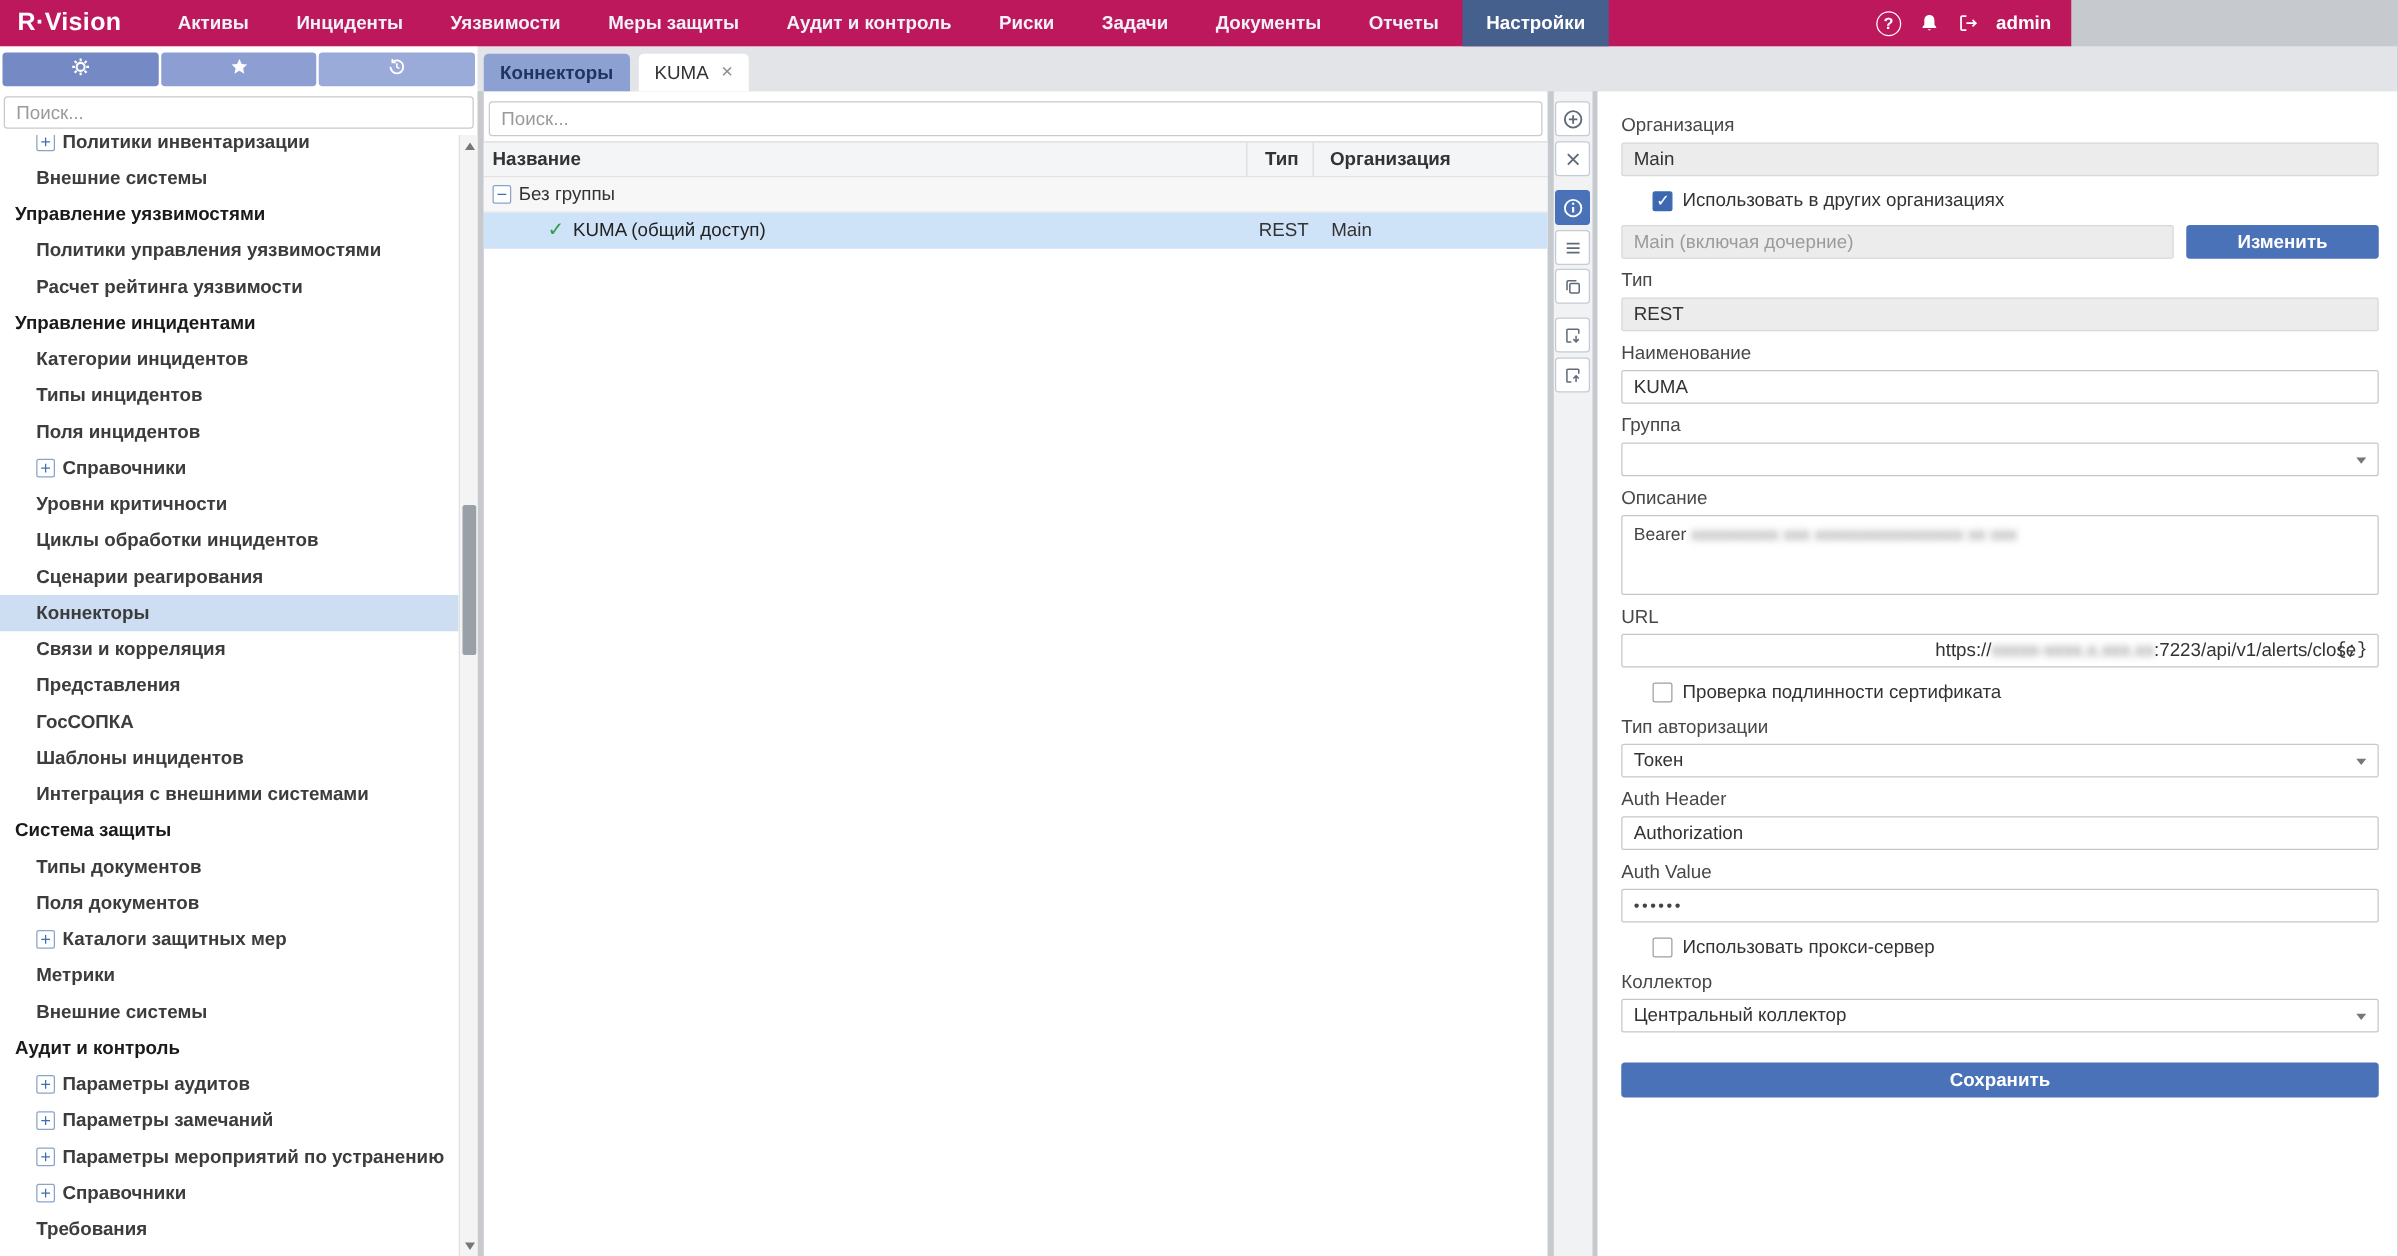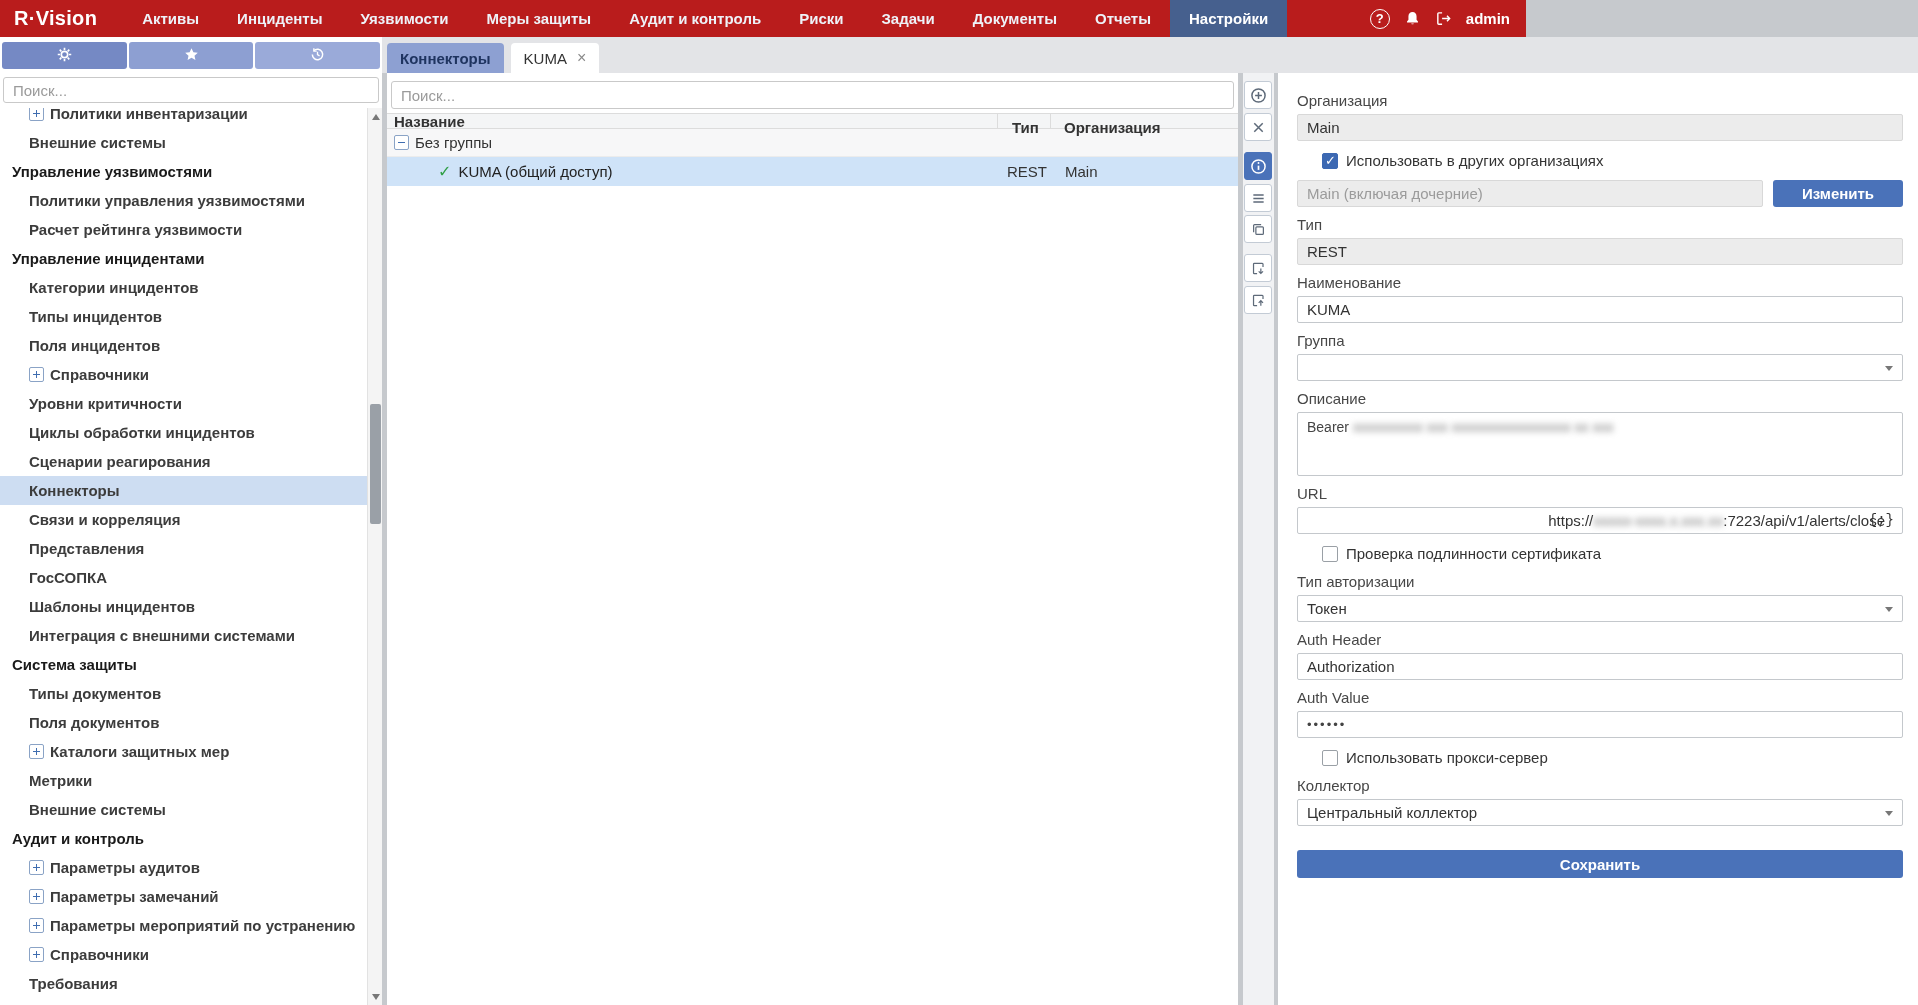--- a/index.html
+++ b/index.html
@@ -1,20 +1,20 @@
 <!DOCTYPE html>
 <html><head>
 <meta charset="utf-8">
 <style>
   * { margin:0; padding:0; box-sizing:border-box; }
   html,body { width:1918px; height:1005px; overflow:hidden; }
   body { font-family:"Liberation Sans","DejaVu Sans",sans-serif; background:#c6c9cd; position:relative; font-size:15px; }
 
   
-  .topnav { position:absolute; top:0; left:0; width:1526px; height:37px; background:#b91c1c; display:flex; align-items:stretch; z-index:10; }
+  .topnav { position:absolute; top:0; left:0; width:1657px; height:37px; background:#be185d; display:flex; align-items:stretch; z-index:10; }
   .logo { line-height:37px; padding:0 26px 0 14px; color:#fff; font-size:20px; font-weight:bold; letter-spacing:.3px; }
   .nav-items { display:flex; }
   .nav-item { line-height:37px; padding:0 19px; font-size:15px; font-weight:bold; color:#eef2f8; cursor:pointer; white-space:nowrap; }
   .nav-item.active { background:#46608e; color:#fff; }
   .nav-right { margin-left:auto; display:flex; align-items:center; gap:14px; padding-right:16px; }
   .help { width:20px; height:20px; border:1.5px solid #fff; border-radius:50%; color:#fff; font-size:13px; font-weight:bold; display:flex; align-items:center; justify-content:center; cursor:pointer; }
   .nicon { display:flex; align-items:center; cursor:pointer; }
   .user { color:#fff; font-size:15px; font-weight:bold; }
 
   
@@ -43,21 +43,21 @@
   .sb-scroll { position:absolute; top:71px; right:0; width:15px; bottom:0; background:#f4f4f4; border-left:1px solid #e2e2e2; }
   .arr { position:absolute; left:0; width:15px; height:15px; display:flex; align-items:center; justify-content:center; cursor:pointer; }
   .arr.up { top:1px; } .arr.down { bottom:1px; }
   .arr.up::after { content:""; border-left:4px solid transparent; border-right:4px solid transparent; border-bottom:6px solid #777; }
   .arr.down::after { content:""; border-left:4px solid transparent; border-right:4px solid transparent; border-top:6px solid #777; }
   .thumb { position:absolute; left:2px; width:11px; top:296px; height:120px; background:#9aa0a7; border-radius:2px; cursor:pointer; }
 
   
   .middle { position:absolute; top:73px; left:387px; width:851px; height:932px; background:#fff; z-index:4; }
   .mp-search { display:block; margin:8px 4px 0 4px; width:843px; height:28px; border:1px solid #c9c9c9; border-radius:3px; padding:0 9px; font-size:15px; color:#333; font-family:inherit; outline:none; }
-  .thead { display:flex; margin-top:4px; height:16px; background:#f4f5f6; border-top:1px solid #dcdcdc; border-bottom:1px solid #dcdcdc; align-items:center; font-weight:bold; color:#333; }
+  .thead { display:flex; margin-top:4px; height:29px; background:#f4f5f6; border-top:1px solid #dcdcdc; border-bottom:1px solid #dcdcdc; align-items:center; font-weight:bold; color:#333; }
   .h-name { flex:1; padding-left:7px; }
   .h-type { width:53px; padding-left:14px; border-left:1px solid #dcdcdc; align-self:stretch; line-height:27px; }
   .h-org { width:188px; padding-left:13px; border-left:1px solid #dcdcdc; align-self:stretch; line-height:27px; }
   .grow { display:flex; align-items:center; height:28px; background:#f7f7f8; border-bottom:1px solid #ececec; padding-left:7px; color:#333; cursor:pointer; }
   .drow { display:flex; align-items:center; height:29px; cursor:pointer; }
   .drow.selected { background:#cfe3f8; }
   .c-name { flex:1; display:flex; align-items:center; gap:7px; padding-left:51px; color:#222; }
   .chk { color:#2f9e44; font-weight:bold; font-size:16px; line-height:16px; }
   .c-type { width:53px; padding-left:10px; color:#333; }
   .c-org { width:188px; padding-left:15px; color:#333; }
@@ -79,21 +79,21 @@
   .caret { position:absolute; right:9px; top:11px; width:0; height:0; border-left:4.5px solid transparent; border-right:4.5px solid transparent; border-top:5.5px solid #777; }
   .textarea { width:100%; height:64px; border:1px solid #c4c8cc; border-radius:2px; padding:5px 9px; font-size:14px; color:#444; line-height:18px; overflow:hidden; }
   .blur { filter:blur(3px); color:#777; }
   .chkrow { display:flex; align-items:center; gap:8px; margin:11px 0; cursor:pointer;padding-left:25px; }
   .cb { width:16px; height:16px; border:1px solid #9aa0a6; border-radius:2px; background:#fff; flex:none; position:relative; }
   .cb.checked { background:#3c68b2; border-color:#3c68b2; }
   .cb.checked::after { content:"✓"; position:absolute; left:2px; top:-1px; color:#fff; font-size:13px; font-weight:bold; }
   .cbl { font-size:15px; color:#333; }
   .scope-row { display:flex; gap:10px; margin-bottom:9px; }
   .scope-row .field { flex:1; }
-  .btn { width:130px; height:27px; background:#4a72b9; color:#fff; border:none; border-radius:3px; font-size:15px; font-weight:bold; font-family:inherit; cursor:pointer; flex:none; }
+  .btn { width:154px; height:27px; background:#4a72b9; color:#fff; border:none; border-radius:3px; font-size:15px; font-weight:bold; font-family:inherit; cursor:pointer; flex:none; }
   .btn.save { width:100%; margin-top:15px; height:28px; }
   .url-field { position:relative; padding-right:17px;text-align:right; }
   .vars { position:absolute; right:8px; top:0; line-height:25px; font-family:"Liberation Mono","DejaVu Sans Mono",monospace; font-size:14px; color:#333; cursor:pointer; }
   .pwd { letter-spacing:2px; font-size:13px; color:#444; }
 </style>
 </head>
 <body>
 
 <header class="topnav">
   <div class="logo">R·Vision</div>

